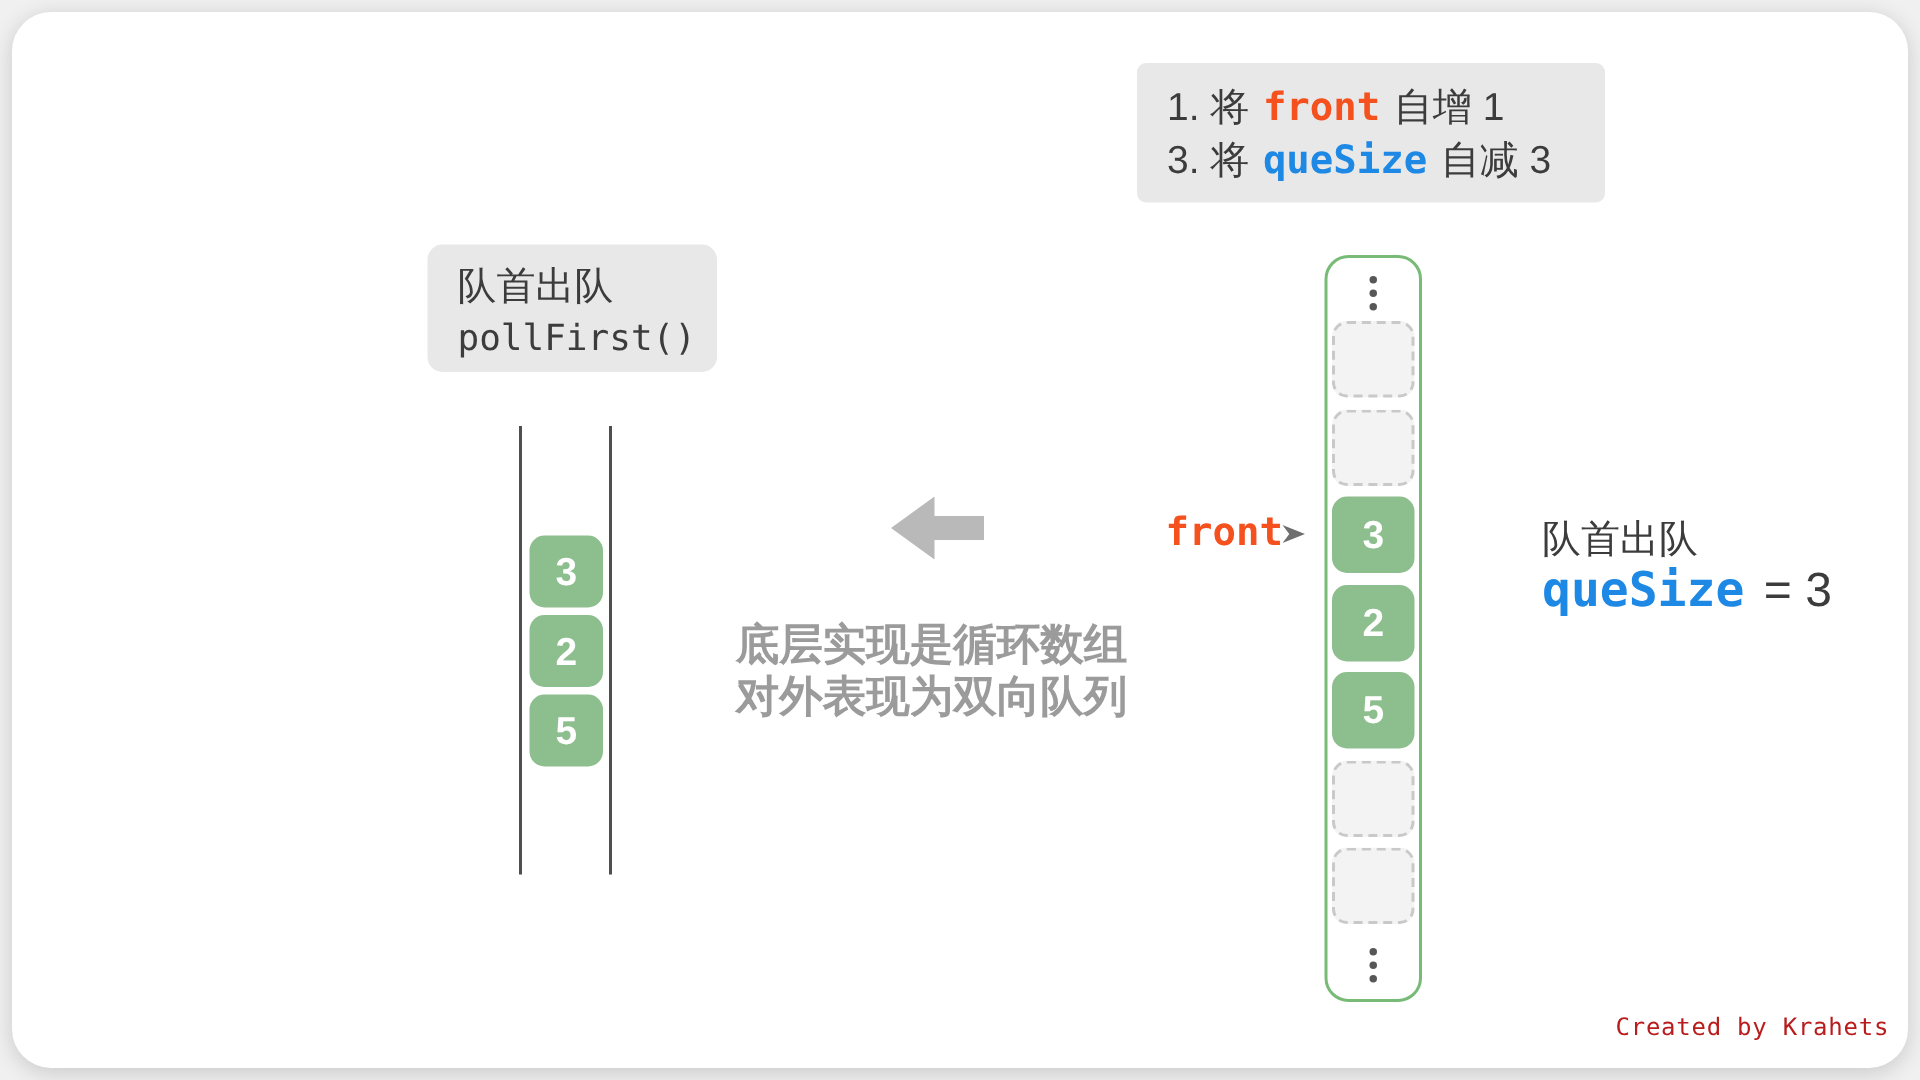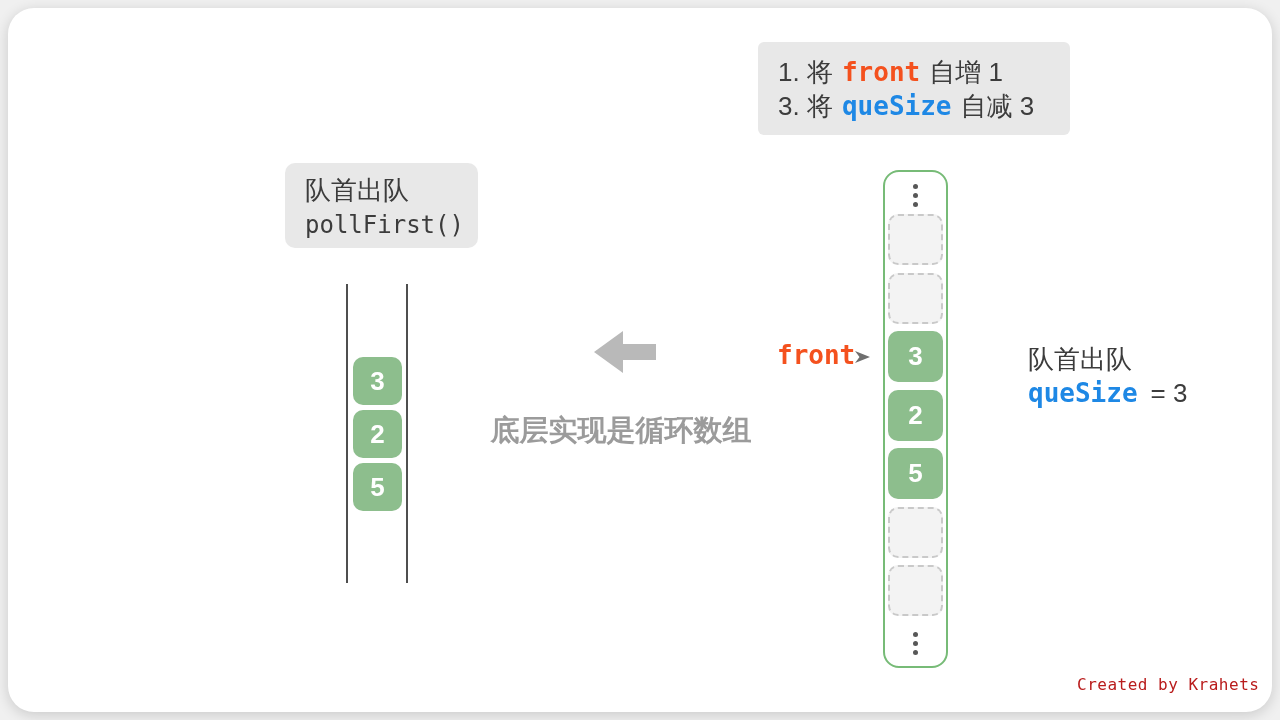--- a/index.html
+++ b/index.html
@@ -50,21 +50,21 @@
   .ellipsis.top{top:12px;}
   .ellipsis.bottom{bottom:11px;}
   .dot{width:5px;height:5px;border-radius:50%;background:#575757;}
   .slots{position:absolute;left:3px;top:42px;width:55px;display:flex;flex-direction:column;gap:7.5px;}
   .slot{width:55px;height:51px;border-radius:10px;}
   .slot.empty{background:#F3F3F3;border:2px dashed #C9C9C9;}
   .slot.filled{background:var(--cell-green);color:#fff;font-size:26px;font-weight:bold;display:flex;align-items:center;justify-content:center;}
 
   
   .qlen-title{position:absolute;left:1028px;top:342px;font-size:26px;}
-  .qlen-line2{position:absolute;left:1028px;top:377px;font-size:26px;line-height:32px;}
+  .qlen-line2{position:absolute;left:1028px;top:377px;font-size:32px;line-height:32px;}
   .qlen-line2 .kw{margin:0;}
   .qlen-value{margin-left:13px;}
 
   
   .watermark{position:absolute;left:1077px;top:675px;font-size:16px;color:#b91c1c;letter-spacing:0.5px;}
 </style>
 </head>
 <body>
 
 <div class="stage">
@@ -92,20 +92,21 @@
       <div class="qcell">5</div>
     </div>
 
   <div class="block-arrow">
     <svg width="62" height="42" viewBox="0 0 62 42">
       <polygon points="0,21 29,0 29,13 62,13 62,29 29,29 29,42" fill="#B9B9B9"></polygon>
     </svg>
   </div>
   <div class="center-caption">
     <div>底层实现是循环数组</div>
+    <div>对外表现为双向队列</div>
   </div>
 
   <div class="front-label mono">front</div>
   <div class="front-arrow">
     <svg width="15" height="12" viewBox="0 0 15 12">
       <polygon points="0,0 15,6 0,12 4.5,6" fill="#6F6F6F"></polygon>
     </svg>
   </div>
 
   <div class="array-box">

